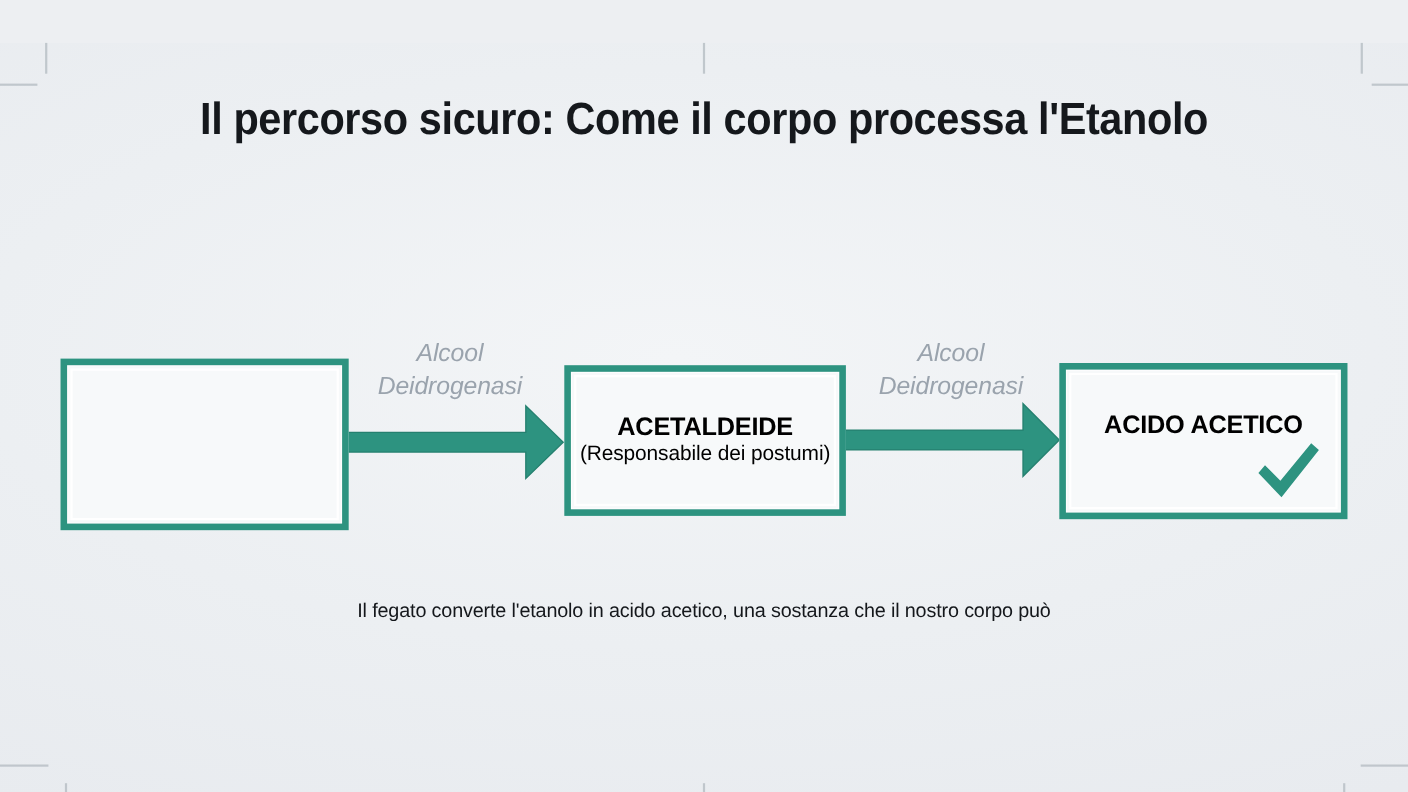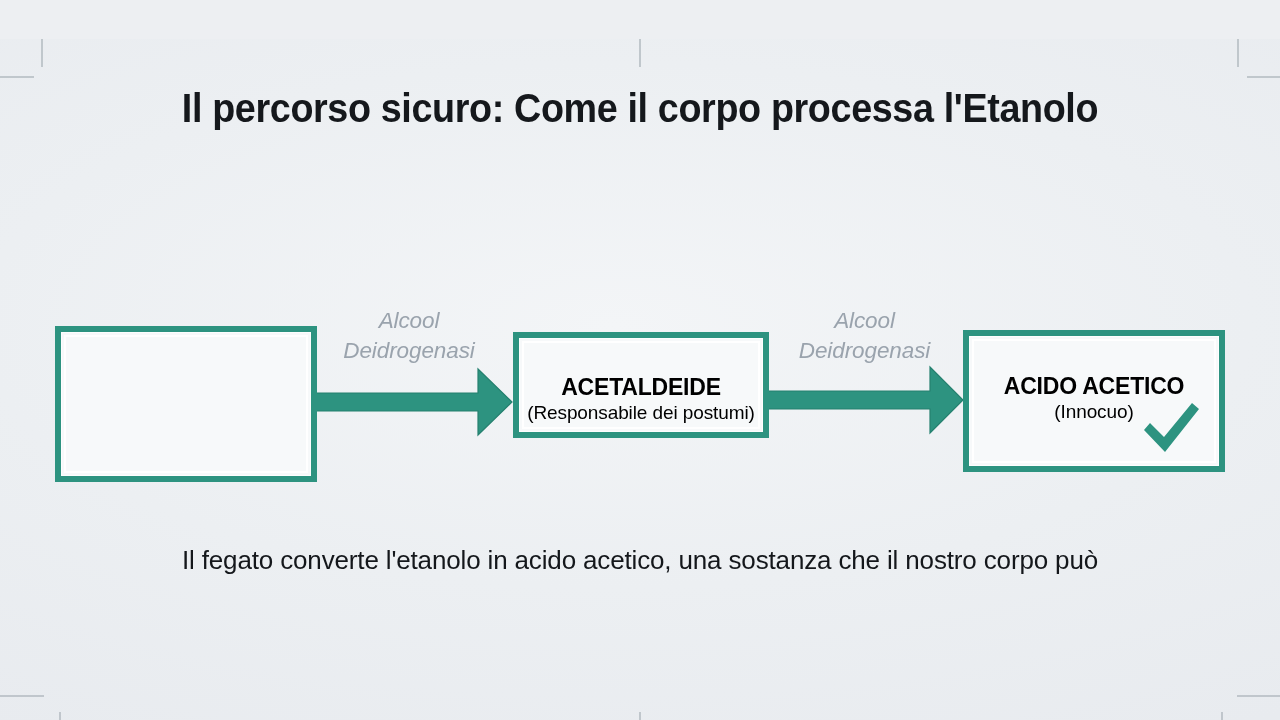--- a/index.html
+++ b/index.html
@@ -75,21 +75,21 @@
   #node-ethanol {
     left: 55px;
     top: 287px;
     width: 262px;
     height: 156px;
   }
   #node-acetaldehyde {
     left: 513px;
     top: 293px;
     width: 256px;
-    height: 106px;
+    height: 137px;
   }
   #node-aceticacid {
     left: 963px;
     top: 291px;
     width: 262px;
     height: 142px;
   }
 
   .node-text {
     position: absolute;
@@ -144,21 +144,21 @@
   #label-adh { left: 309px; top: 267px; width: 200px; }
   #label-aldh { left: 762px; top: 267px; width: 205px; }
 
   
   #caption {
     position: absolute;
     left: 40px;
     top: 503px;
     width: 1200px;
     text-align: center;
-    font-size: 26px;
+    font-size: 18px;
     line-height: 1.46;
     color: #14171b;
     letter-spacing: -0.15px;
   }
   #caption .line1 { display: block; }
   #caption .line2 { display: block; }
 </style>
 </head>
 <body>
 
@@ -196,21 +196,20 @@
     <div class="stack">
       <div class="node-title">ACETALDEIDE</div>
       <div class="node-sub">(Responsabile dei postumi)</div>
     </div>
   </div>
 
   <div class="node" id="node-aceticacid">
     <div class="inner"></div>
     <div class="stack">
       <div class="node-title">ACIDO ACETICO</div>
-      <div class="node-sub">(Innocuo)</div>
     </div>
     <svg id="check-icon" viewBox="0 0 62 58">
       <path d="M4,30 L10,23 L24,37 L52,3 L59,9 L25,52 Z" fill="#2d9380"></path>
     </svg>
   </div>
 
   <div class="enzyme-label" id="label-adh">
     <div>Alcool</div>
     <div>Deidrogenasi</div>
   </div>

